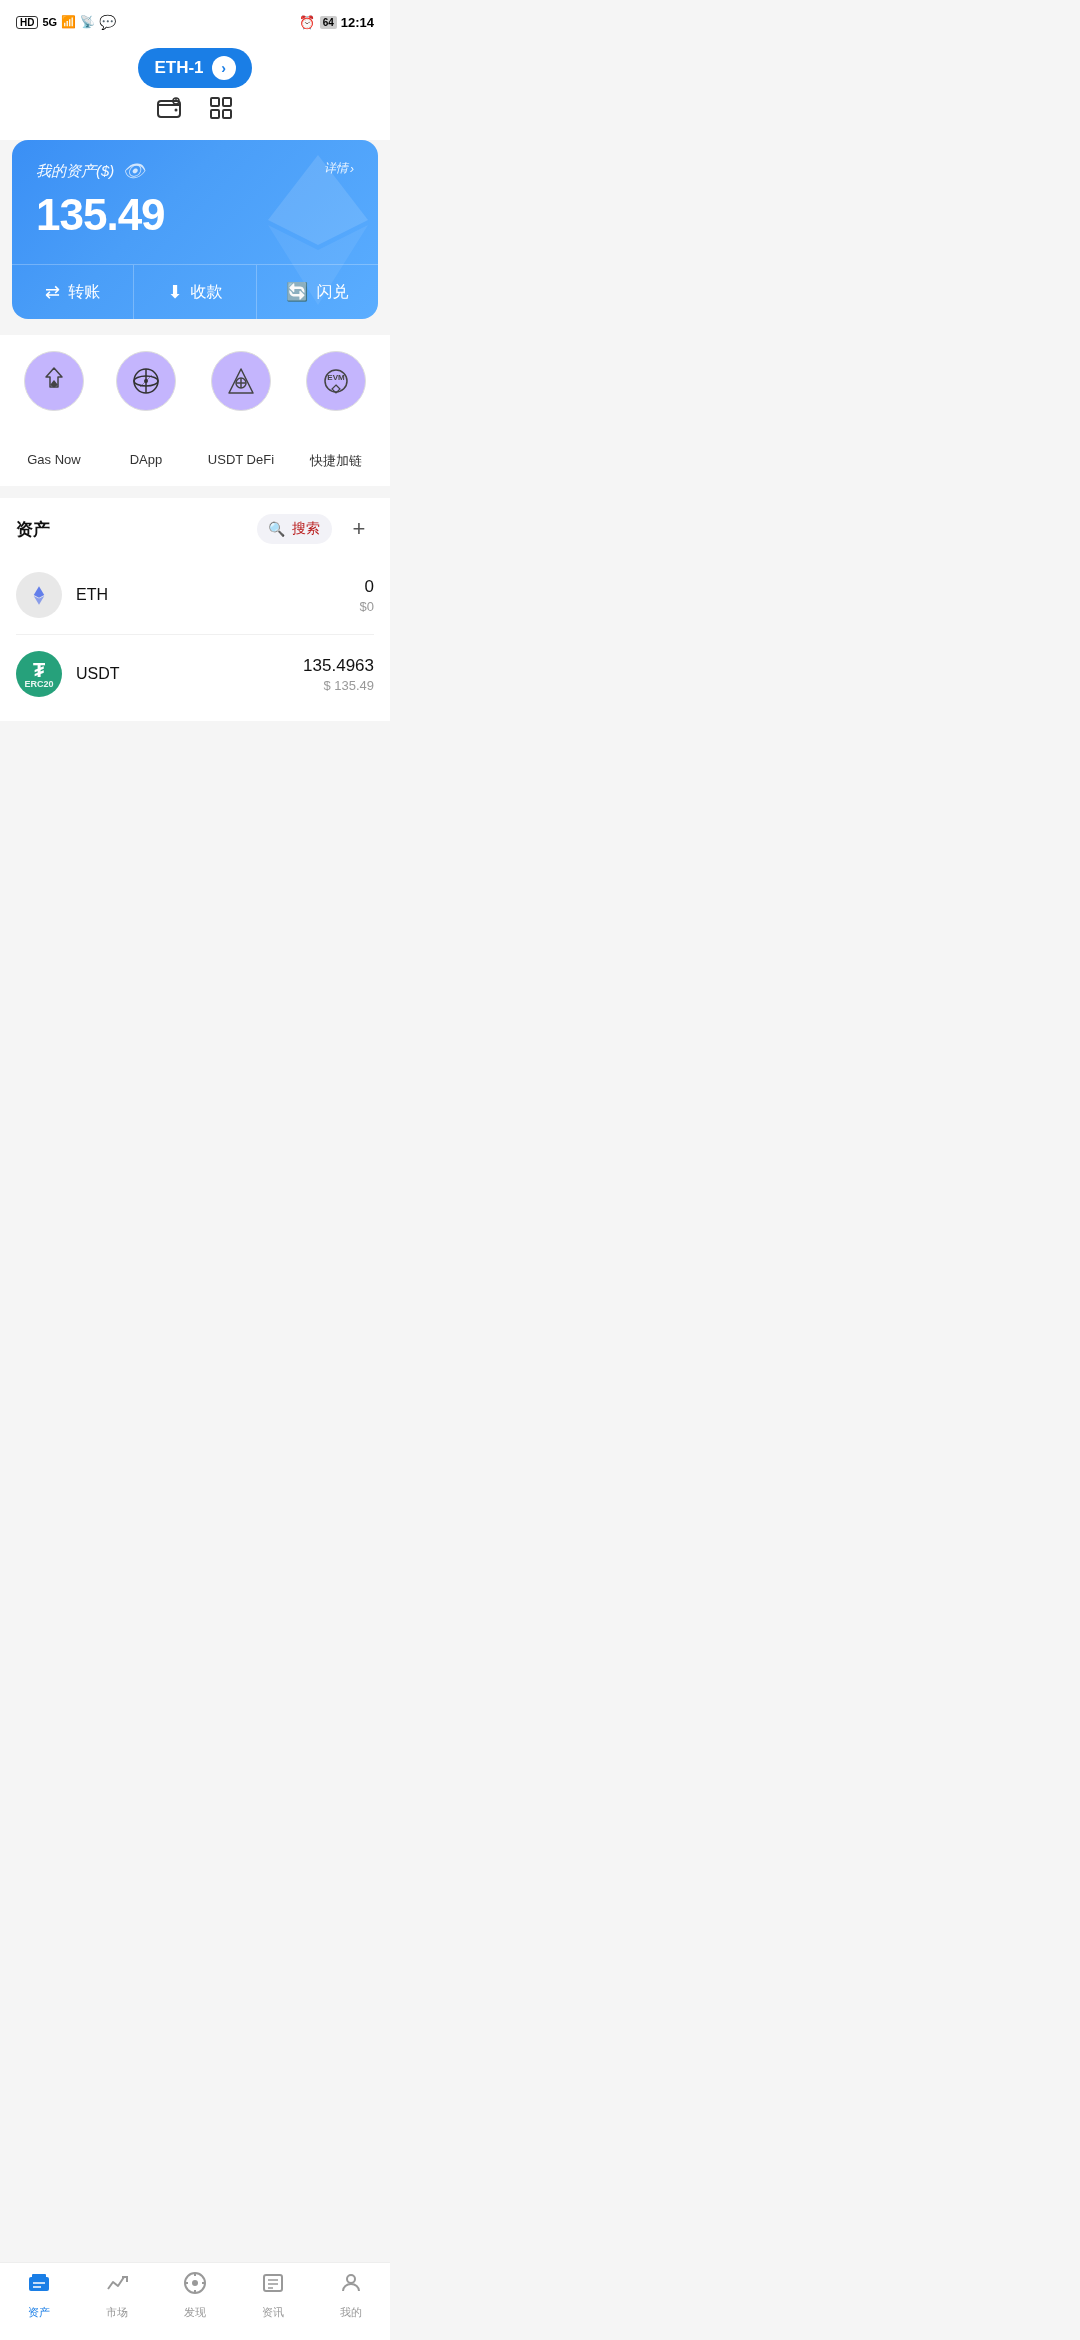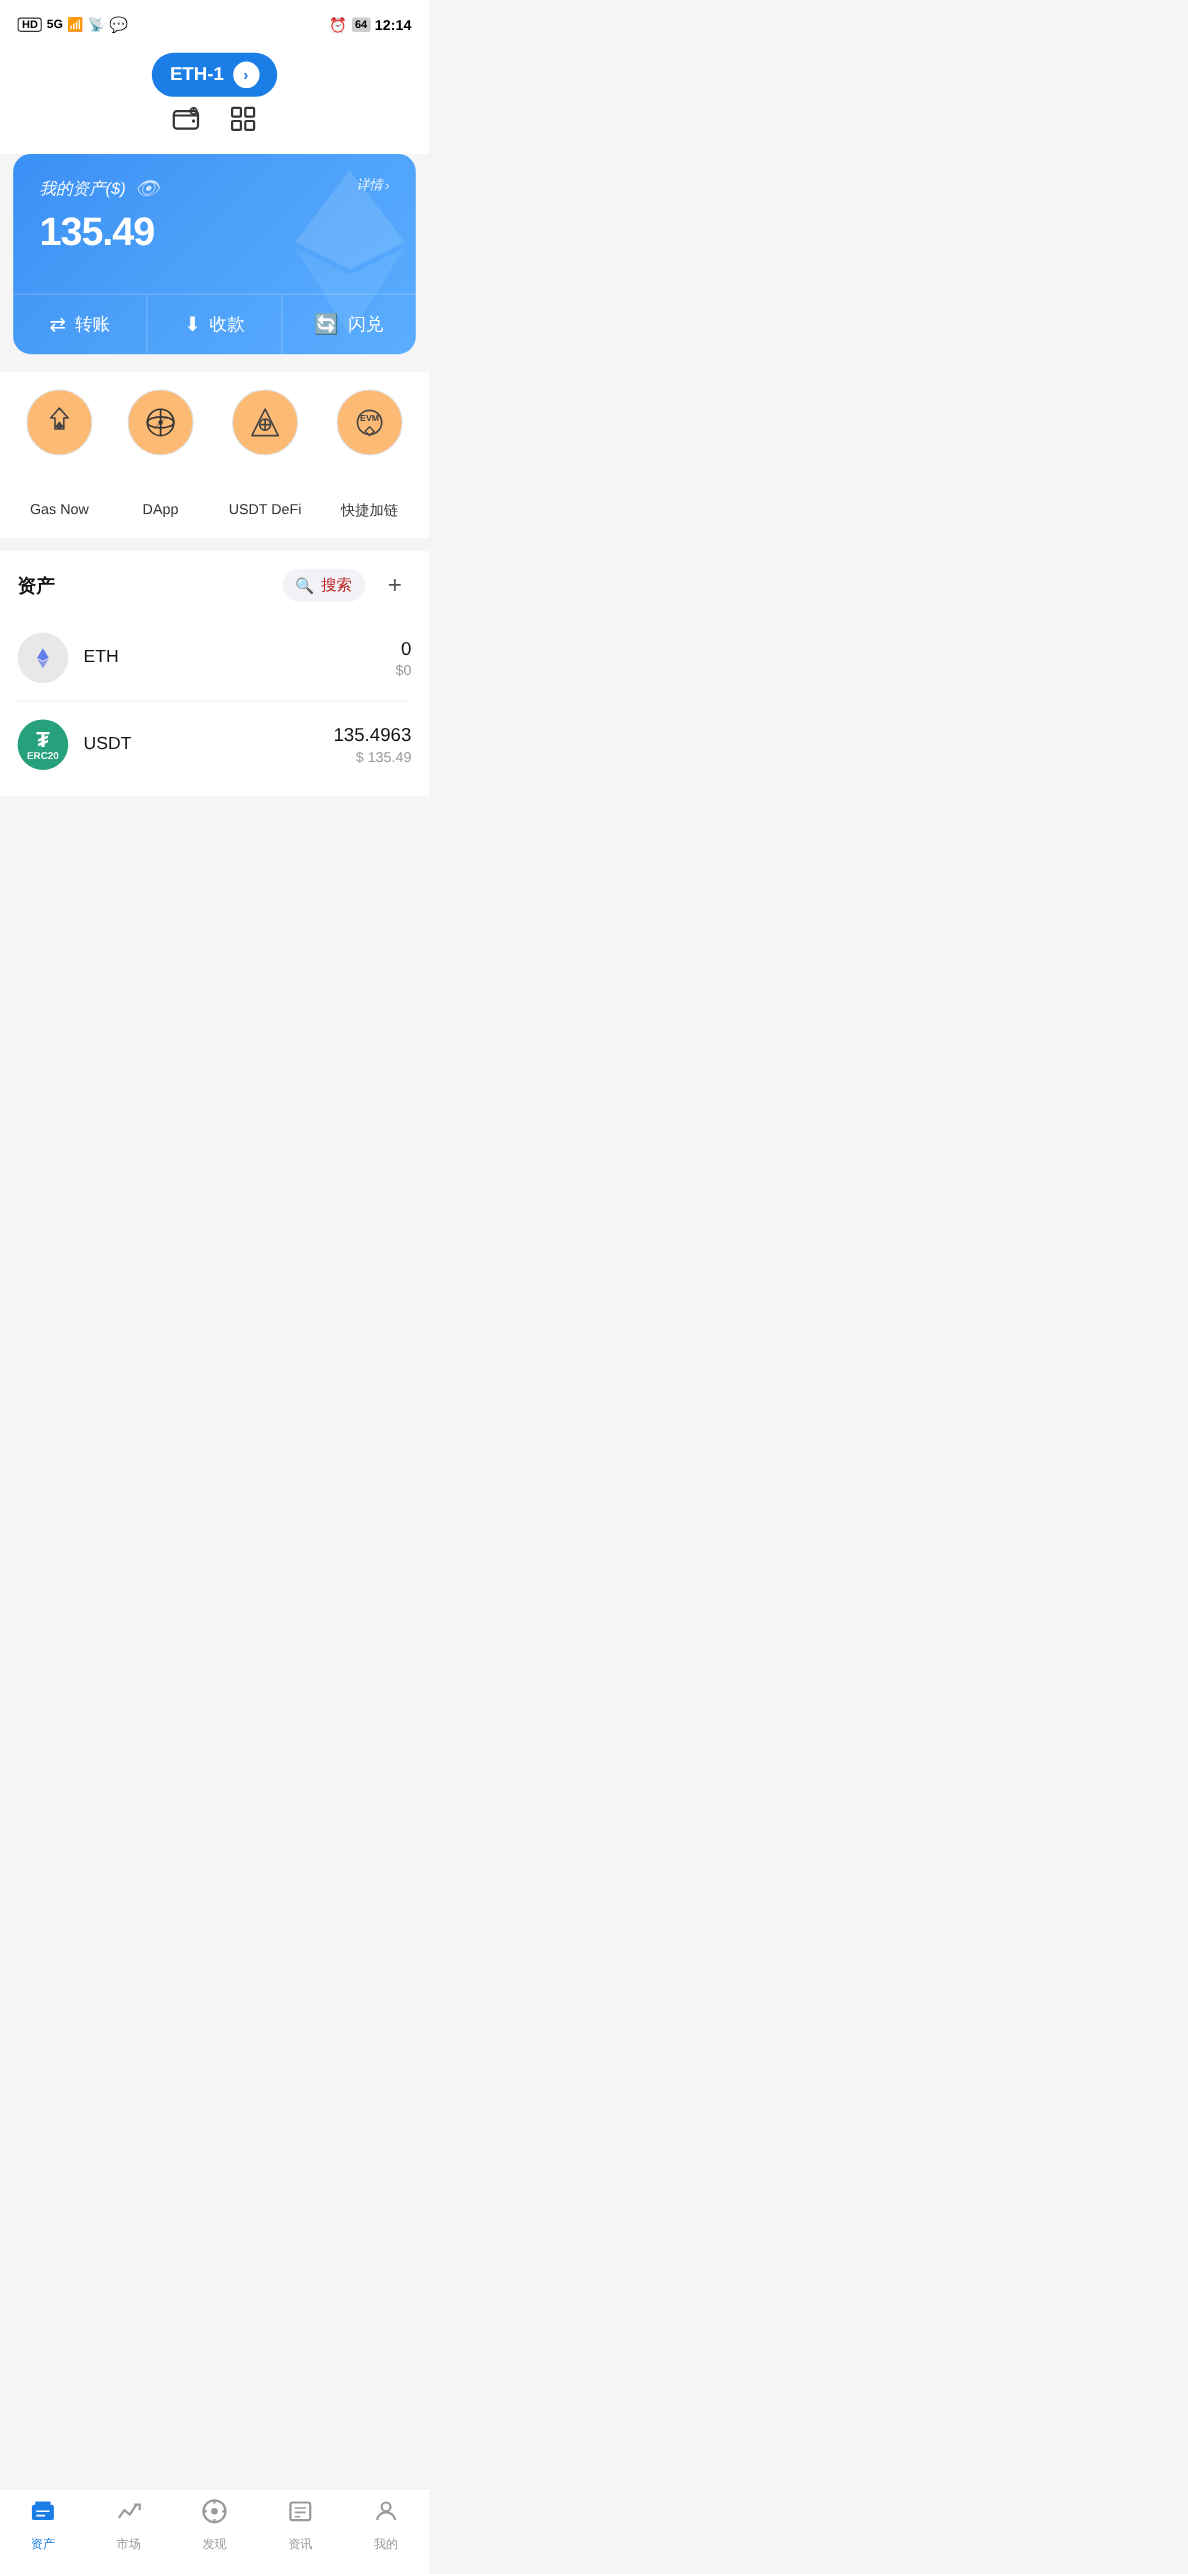--- a/index.html
+++ b/index.html
@@ -116,23 +116,23 @@
     }
     .eye-icon { font-size: 18px; opacity: 0.8; }
     .detail-link {
       font-size: 12px;
       opacity: 0.9;
       display: flex;
       align-items: center;
       gap: 2px;
     }
     .asset-amount {
-      font-size: 36px;
+      font-size: 44px;
       font-weight: 700;
-      margin: 8px 0 35px;
+      margin: 8px 0 24px;
       letter-spacing: -1px;
     }
     .eth-watermark {
       position: absolute;
       right: -10px;
       top: 10px;
       opacity: 0.25;
       font-size: 120px;
       line-height: 1;
     }
@@ -175,21 +175,21 @@
     .quick-icon-wrap {
       width: 60px;
       height: 60px;
       border-radius: 50%;
       border: 1.5px solid #ddd;
       display: flex;
       align-items: center;
       justify-content: center;
       font-size: 26px;
       color: #444;
-      background: #fdba74;
+      background: #c4b5fd;
     }
     .quick-label {
       font-size: 13px;
       color: #333;
       text-align: center;
       margin-top: 33px;
     }
 
     
     .assets-section {

